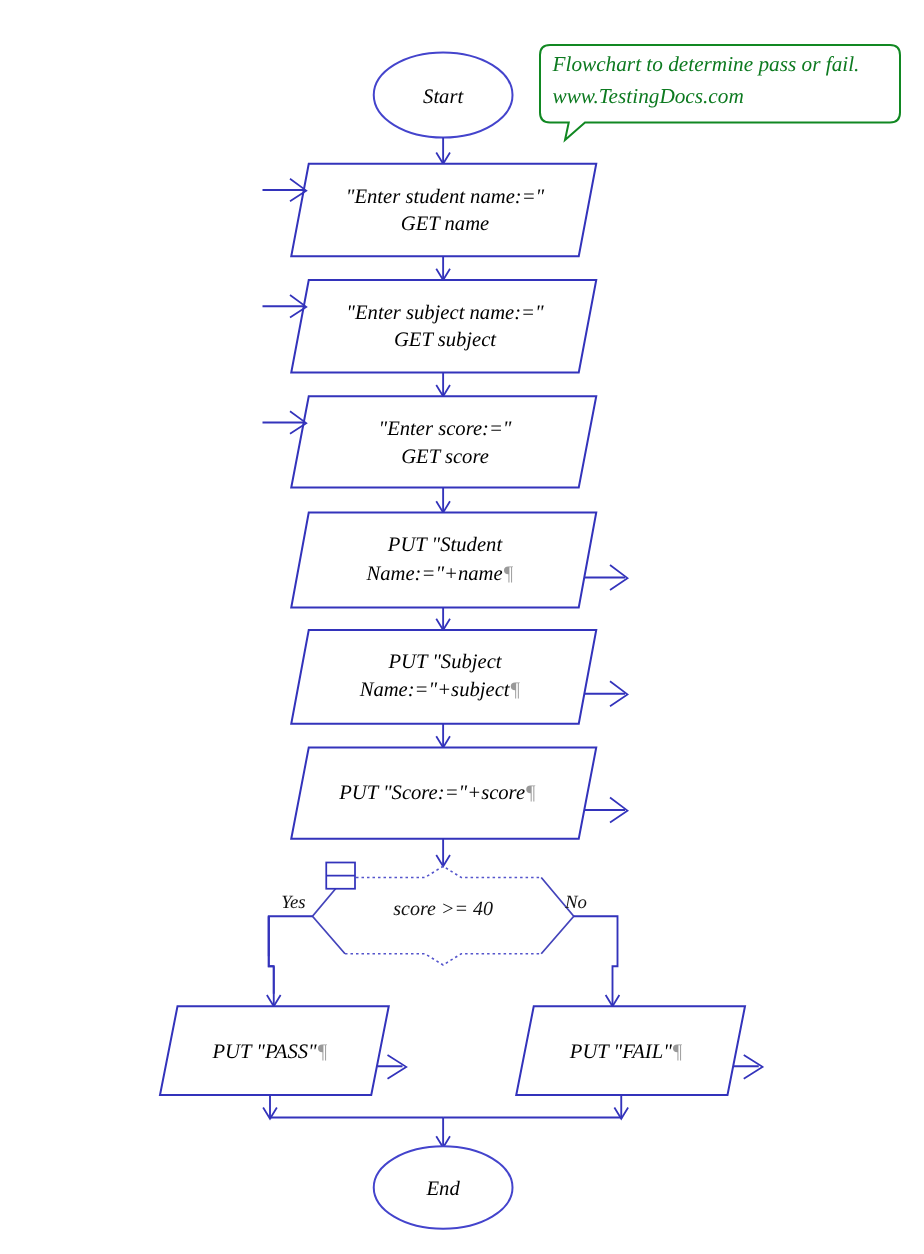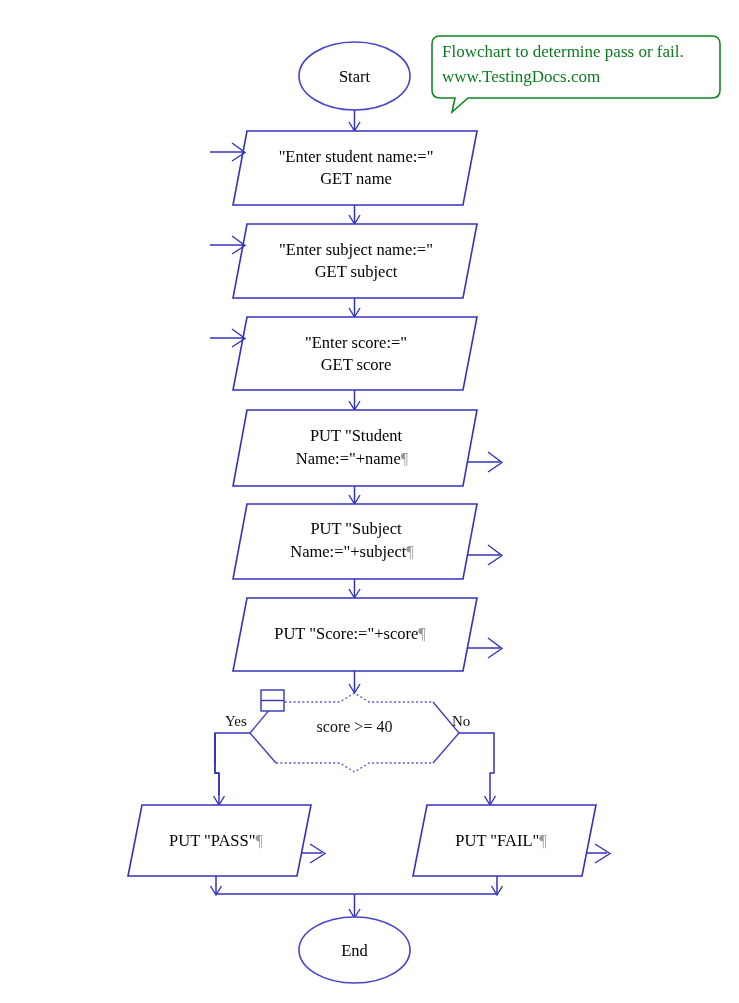--- a/index.html
+++ b/index.html
@@ -11,20 +11,21 @@
   body {
     width: 739px;
     height: 1003px;
     font-family: "Liberation Serif", "DejaVu Serif", serif;
     overflow: hidden;
   }
   #flowchart-root {
     position: relative;
     width: 739px;
     height: 1003px;
+    font-style: italic;
   }
   svg#flow-svg {
     display: block;
     width: 739px;
     height: 1003px;
   }
   .shape-stroke {
     fill: #ffffff;
     stroke: #3333bb;
     stroke-width: 1.6;

